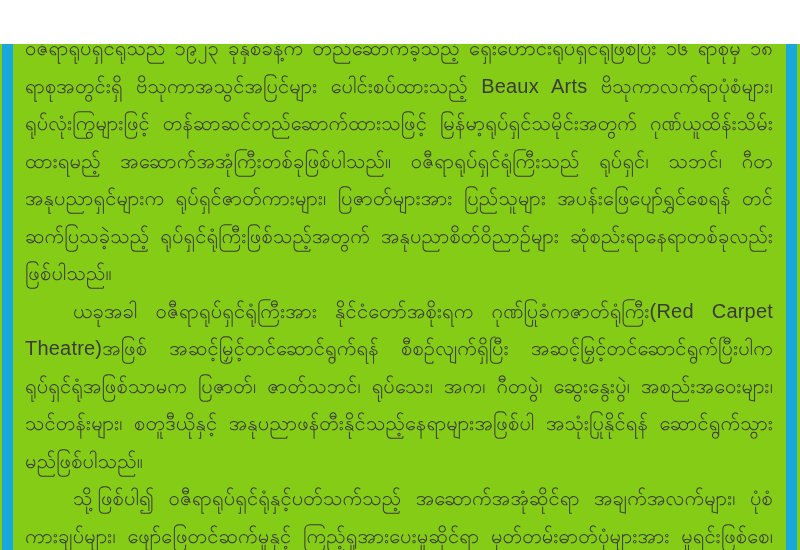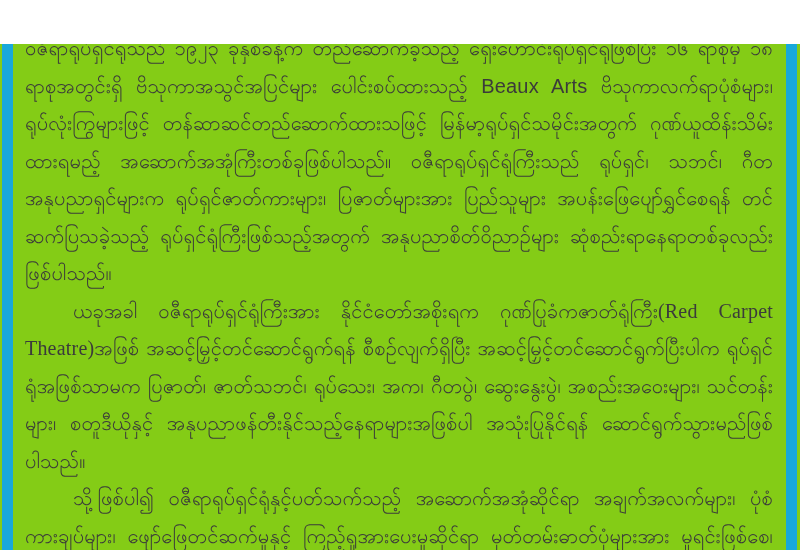--- a/index.html
+++ b/index.html
@@ -37,21 +37,21 @@
     font-size: 20px;
     line-height: 37.5px;
     text-align: justify;
     text-align-last: left;
     letter-spacing: 0.2px;
   }
   .content p {
     margin: 0;
     padding: 0;
   }
-  .content p.indented { text-indent: 48px; font-family: Liberation Serif, serif; }
+  .content p.indented { text-indent: 48px; }
 </style>
 </head>
 <body>
 
 <div class="page">
   <div class="accent-bar left"></div>
   <div class="accent-bar right"></div>
 
   <div class="content">
     <p>ဝဇီရာရုပ်ရှင်ရုံသည် ၁၉၂၃ ခုနှစ်ခန့်က တည်ဆောက်ခဲ့သည့် ရှေးဟောင်းရုပ်ရှင်ရုံဖြစ်ပြီး ၁၆ ရာစုမှ ၁၈ ရာစုအတွင်းရှိ ဗိသုကာအသွင်အပြင်များ ပေါင်းစပ်ထားသည့် Beaux Arts ဗိသုကာလက်ရာပုံစံများ၊ ရုပ်လုံးကြွများဖြင့် တန်ဆာဆင်တည်ဆောက်ထားသဖြင့် မြန်မာ့ရုပ်ရှင်သမိုင်းအတွက် ဂုဏ်ယူထိန်းသိမ်းထားရမည့် အဆောက်အအုံကြီးတစ်ခုဖြစ်ပါသည်။ ဝဇီရာရုပ်ရှင်ရုံကြီးသည် ရုပ်ရှင်၊ သဘင်၊ ဂီတ အနုပညာရှင်များက ရုပ်ရှင်ဇာတ်ကားများ၊ ပြဇာတ်များအား ပြည်သူများ အပန်းဖြေပျော်ရွှင်စေရန် တင်ဆက်ပြသခဲ့သည့် ရုပ်ရှင်ရုံကြီးဖြစ်သည့်အတွက် အနုပညာစိတ်ဝိညာဉ်များ ဆုံစည်းရာနေရာတစ်ခုလည်း ဖြစ်ပါသည်။</p>

